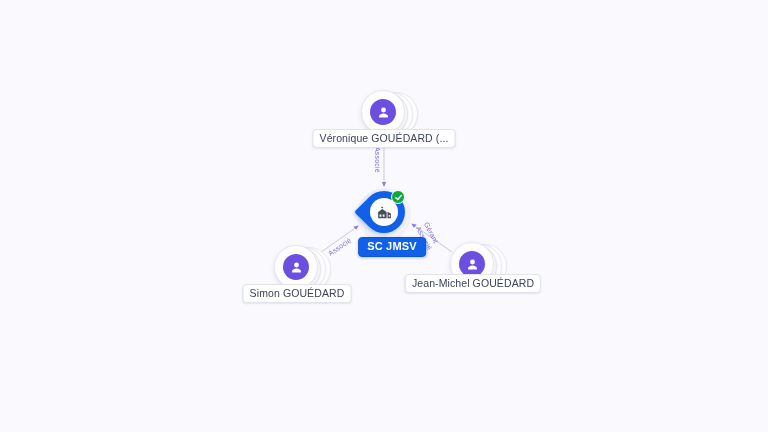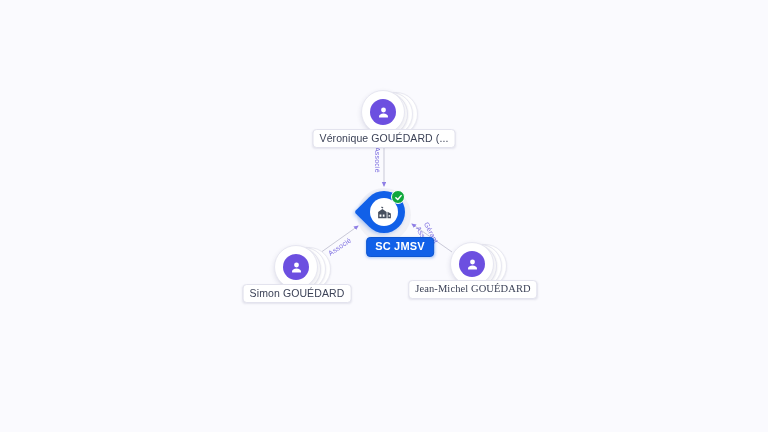--- a/index.html
+++ b/index.html
@@ -268,36 +268,36 @@
       <div class="stack-card s1"></div>
       <div class="avatar-disc">
         <div class="avatar-circle">
           <svg width="15" height="15" viewBox="0 0 24 24" fill="#ffffff">
             <circle cx="12" cy="8" r="3.9"></circle>
             <path d="M12 13.4c-4.1 0-7.1 2.3-7.1 4.6V20h14.2v-2c0-2.3-3-4.6-7.1-4.6z"></path>
           </svg>
         </div>
       </div>
     </div>
-    <div class="name-chip" style="left:0px; top:15px;font-family:Liberation Serif, serif;">Jean-Michel GOUÉDARD</div>
+    <div class="name-chip" style="left:0px; top:9px;">Jean-Michel GOUÉDARD</div>
   </div>
 
   <div class="node" id="company-node" style="left:384px; top:215px;">
     <div class="halo"></div>
     <div class="pin-wrap">
       <div class="pin-shape"></div>
       <div class="pin-inner">
         <svg width="17" height="17" viewBox="0 0 24 24" fill="#474f5e">
           <path d="M3 20V11.2L9 7.1l6 4.1V20H3zm2-2h2.6v-3.1H5V18zm4.6 0H12v-3.1H9.6V18z"></path>
           <path d="M16.2 20V10.9l4.8 2.6V20h-4.8zm1.7-2h1.6v-2.6h-1.6V18z"></path>
           <path d="M8.2 3.4l2.2 1.4-1 1.4-2.2-1.4z"></path>
         </svg>
       </div>
       <div class="verified-badge">
         <svg width="9" height="9" viewBox="0 0 24 24" fill="none" stroke="#ffffff" stroke-width="4" stroke-linecap="round" stroke-linejoin="round">
           <path d="M5 12.5 L10 17.5 L19 7"></path>
         </svg>
       </div>
     </div>
-    <div class="company-chip" style="left:16px; top:22px;text-align:right;">SC JMSV</div>
+    <div class="company-chip" style="left:8px; top:22px;text-align:right;">SC JMSV</div>
   </div>
 
 </div>
 
 </body></html>

